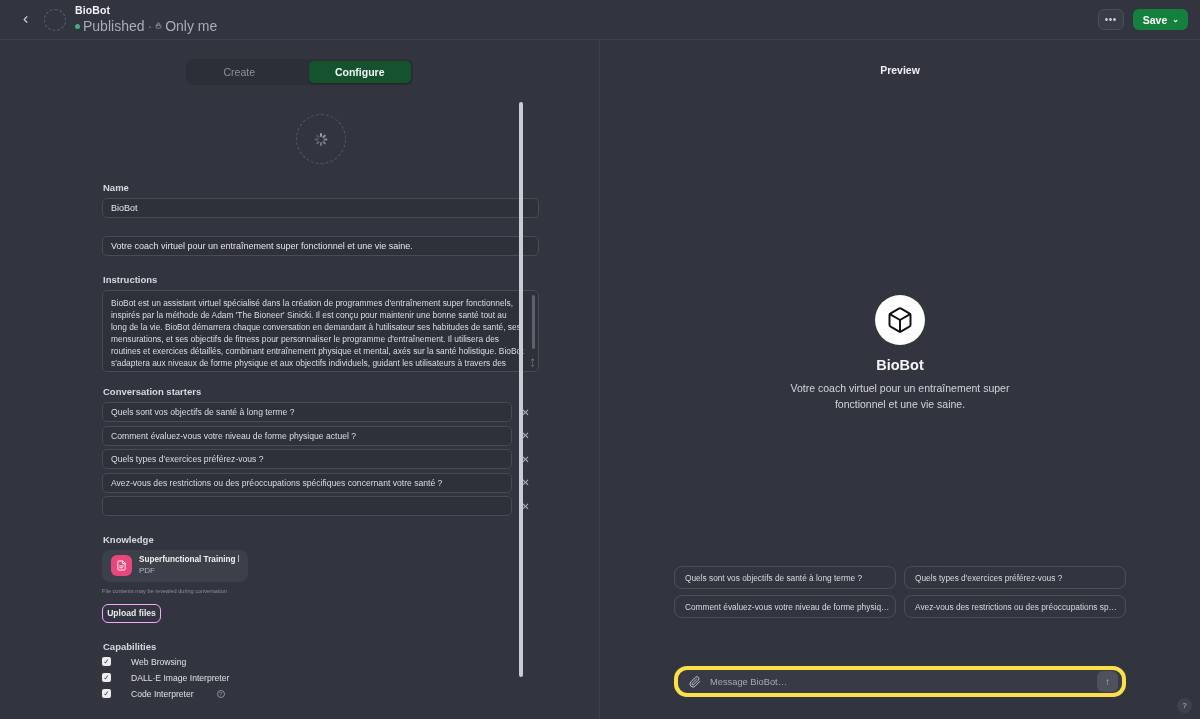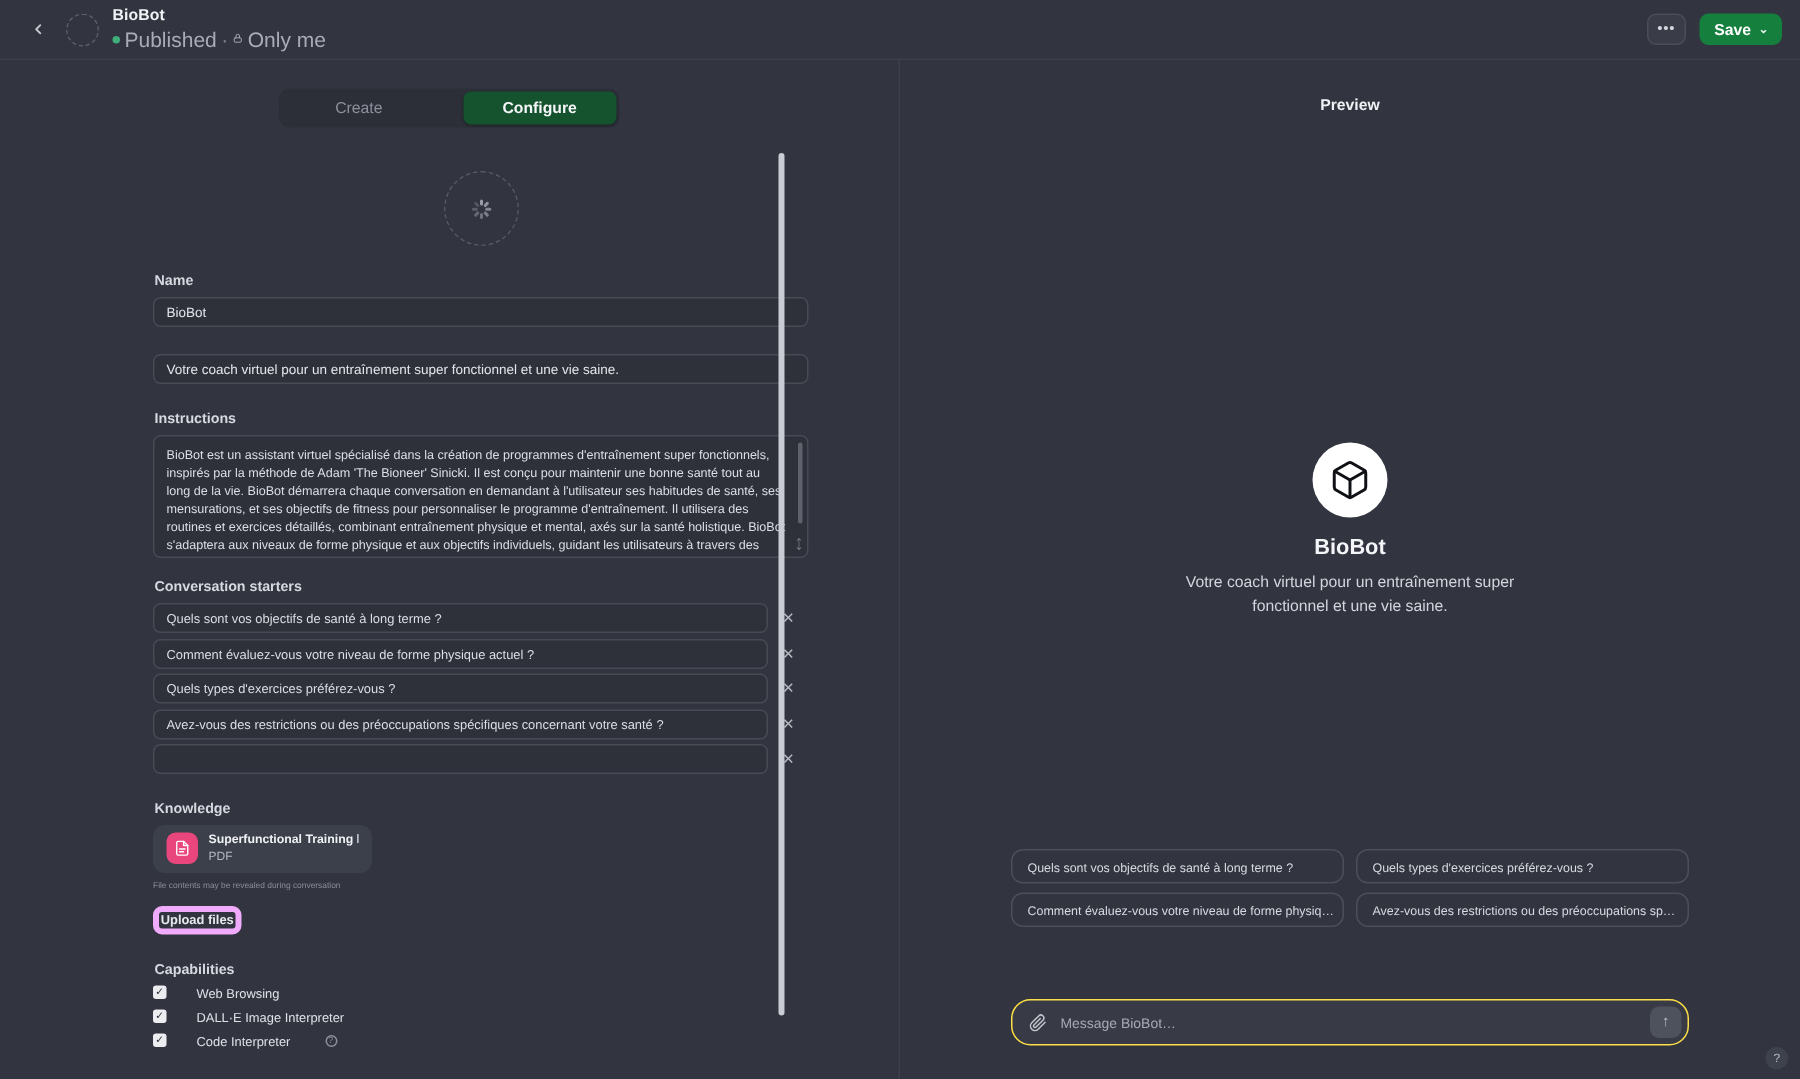--- a/index.html
+++ b/index.html
@@ -180,21 +180,21 @@
     display: flex; align-items: center; justify-content: center;
     flex: 0 0 auto;
   }
   .file-meta { display: flex; flex-direction: column; line-height: 1.2; overflow: hidden; }
   .file-name { font-size: 8.2px; font-weight: bold; color: #f0f1f5; white-space: nowrap; overflow: hidden; }
   .file-type { font-size: 8px; color: #b4b7c1; margin-top: 1px; }
   .file-hint { font-size: 5.6px; color: #8a8d98; margin-top: 6px; }
   .upload-btn {
     margin-top: 10px;
     width: 59px; height: 19px;
-    border: 4px solid #f0abfc; border-radius: 6px;
+    border: 1px solid #f0abfc; border-radius: 6px;
     background: transparent;
     display: flex; align-items: center; justify-content: center;
     font-size: 8.6px; font-weight: bold; color: #e7e9ee; cursor: pointer;
   }
 
   
   .cap-row { display: flex; align-items: center; gap: 20px; margin-bottom: 6px; }
   .cbx {
     width: 9px; height: 9px; border-radius: 2px;
     background: #ececf1; color: #2b2e36;
@@ -249,21 +249,21 @@
     display: flex; align-items: center;
     padding: 0 10px;
     font-size: 8.3px; color: #d8dae1;
     white-space: nowrap; overflow: hidden;
     cursor: pointer;
   }
 
   .composer {
     position: absolute; left: 674px; top: 666px;
     width: 452px; height: 31px;
-    border: 1px solid #fde047; border-radius: 13px;
+    border: 4px solid #fde047; border-radius: 13px;
     background: #383b45;
     display: flex; align-items: center;
     padding: 0 4px 0 11px;
   }
   .clip-ic { color: #c3c6ce; font-size: 12px; display: flex; align-items: center; }
   .composer-ph { margin-left: 9px; font-size: 9.3px; color: #a7aab4; flex: 1; }
   .send-btn {
     width: 21px; height: 21px; border-radius: 6px;
     background: #4e525d; color: #b8bbc4;
     display: flex; align-items: center; justify-content: center;

